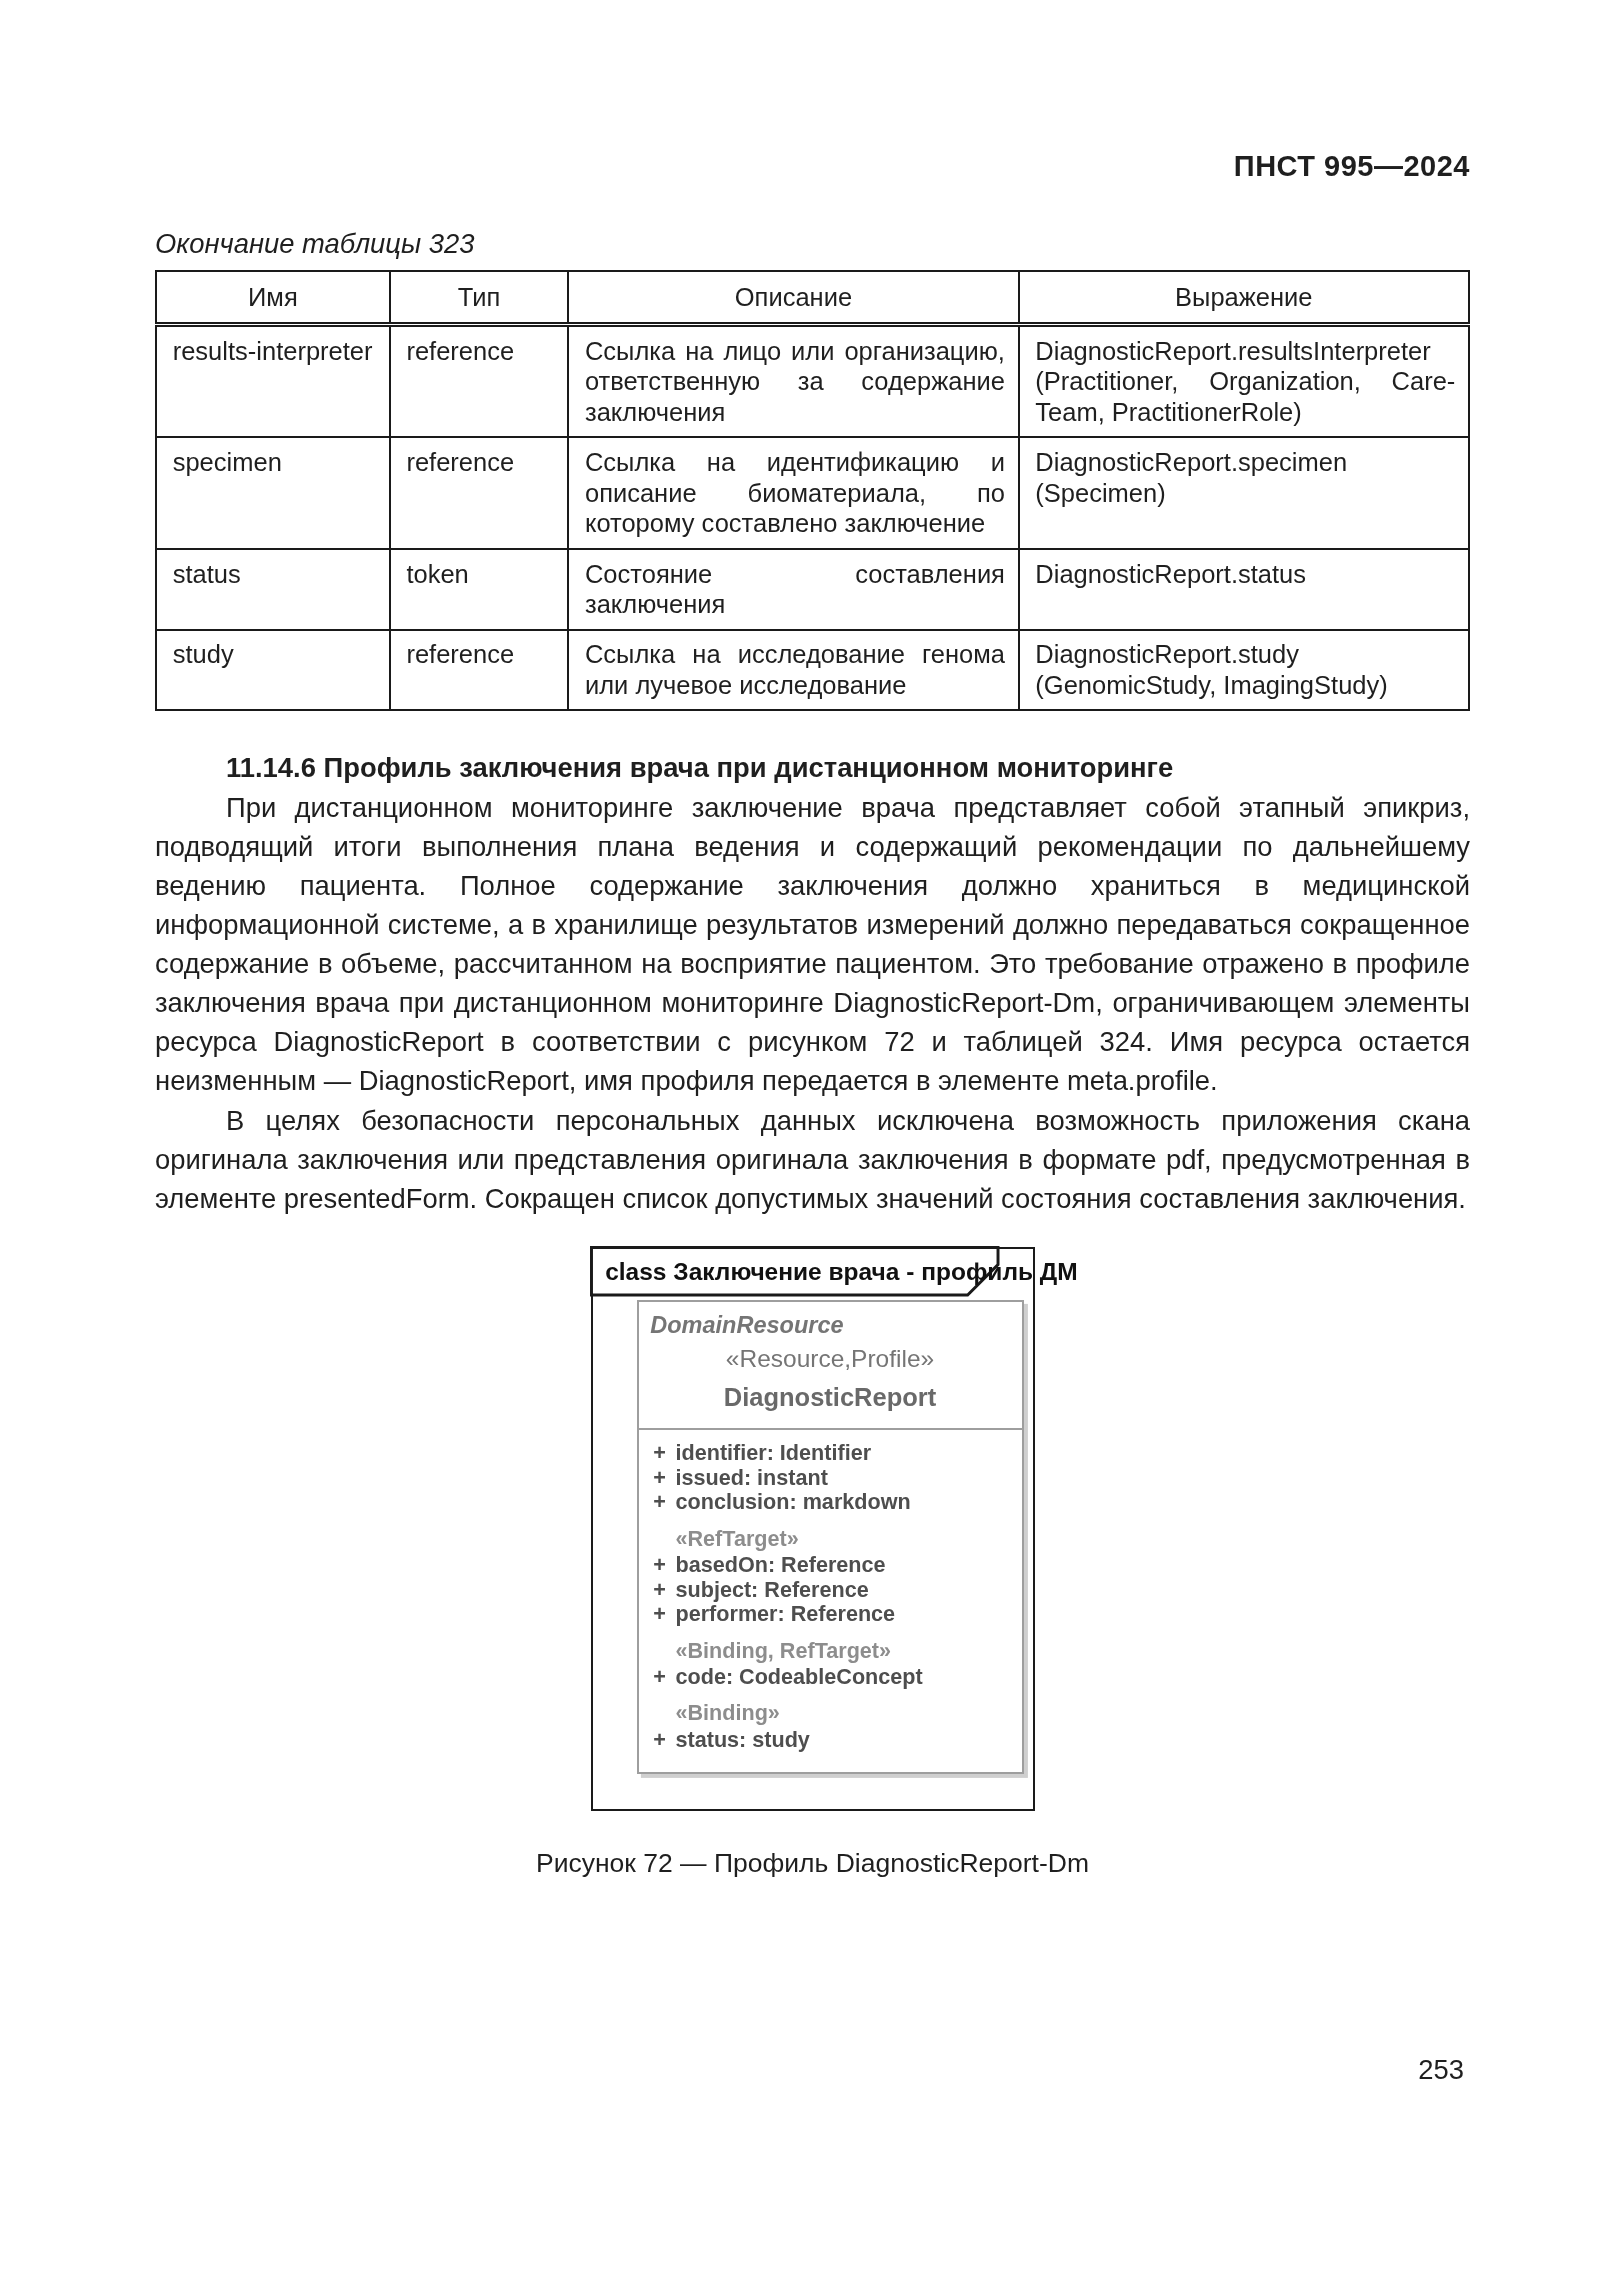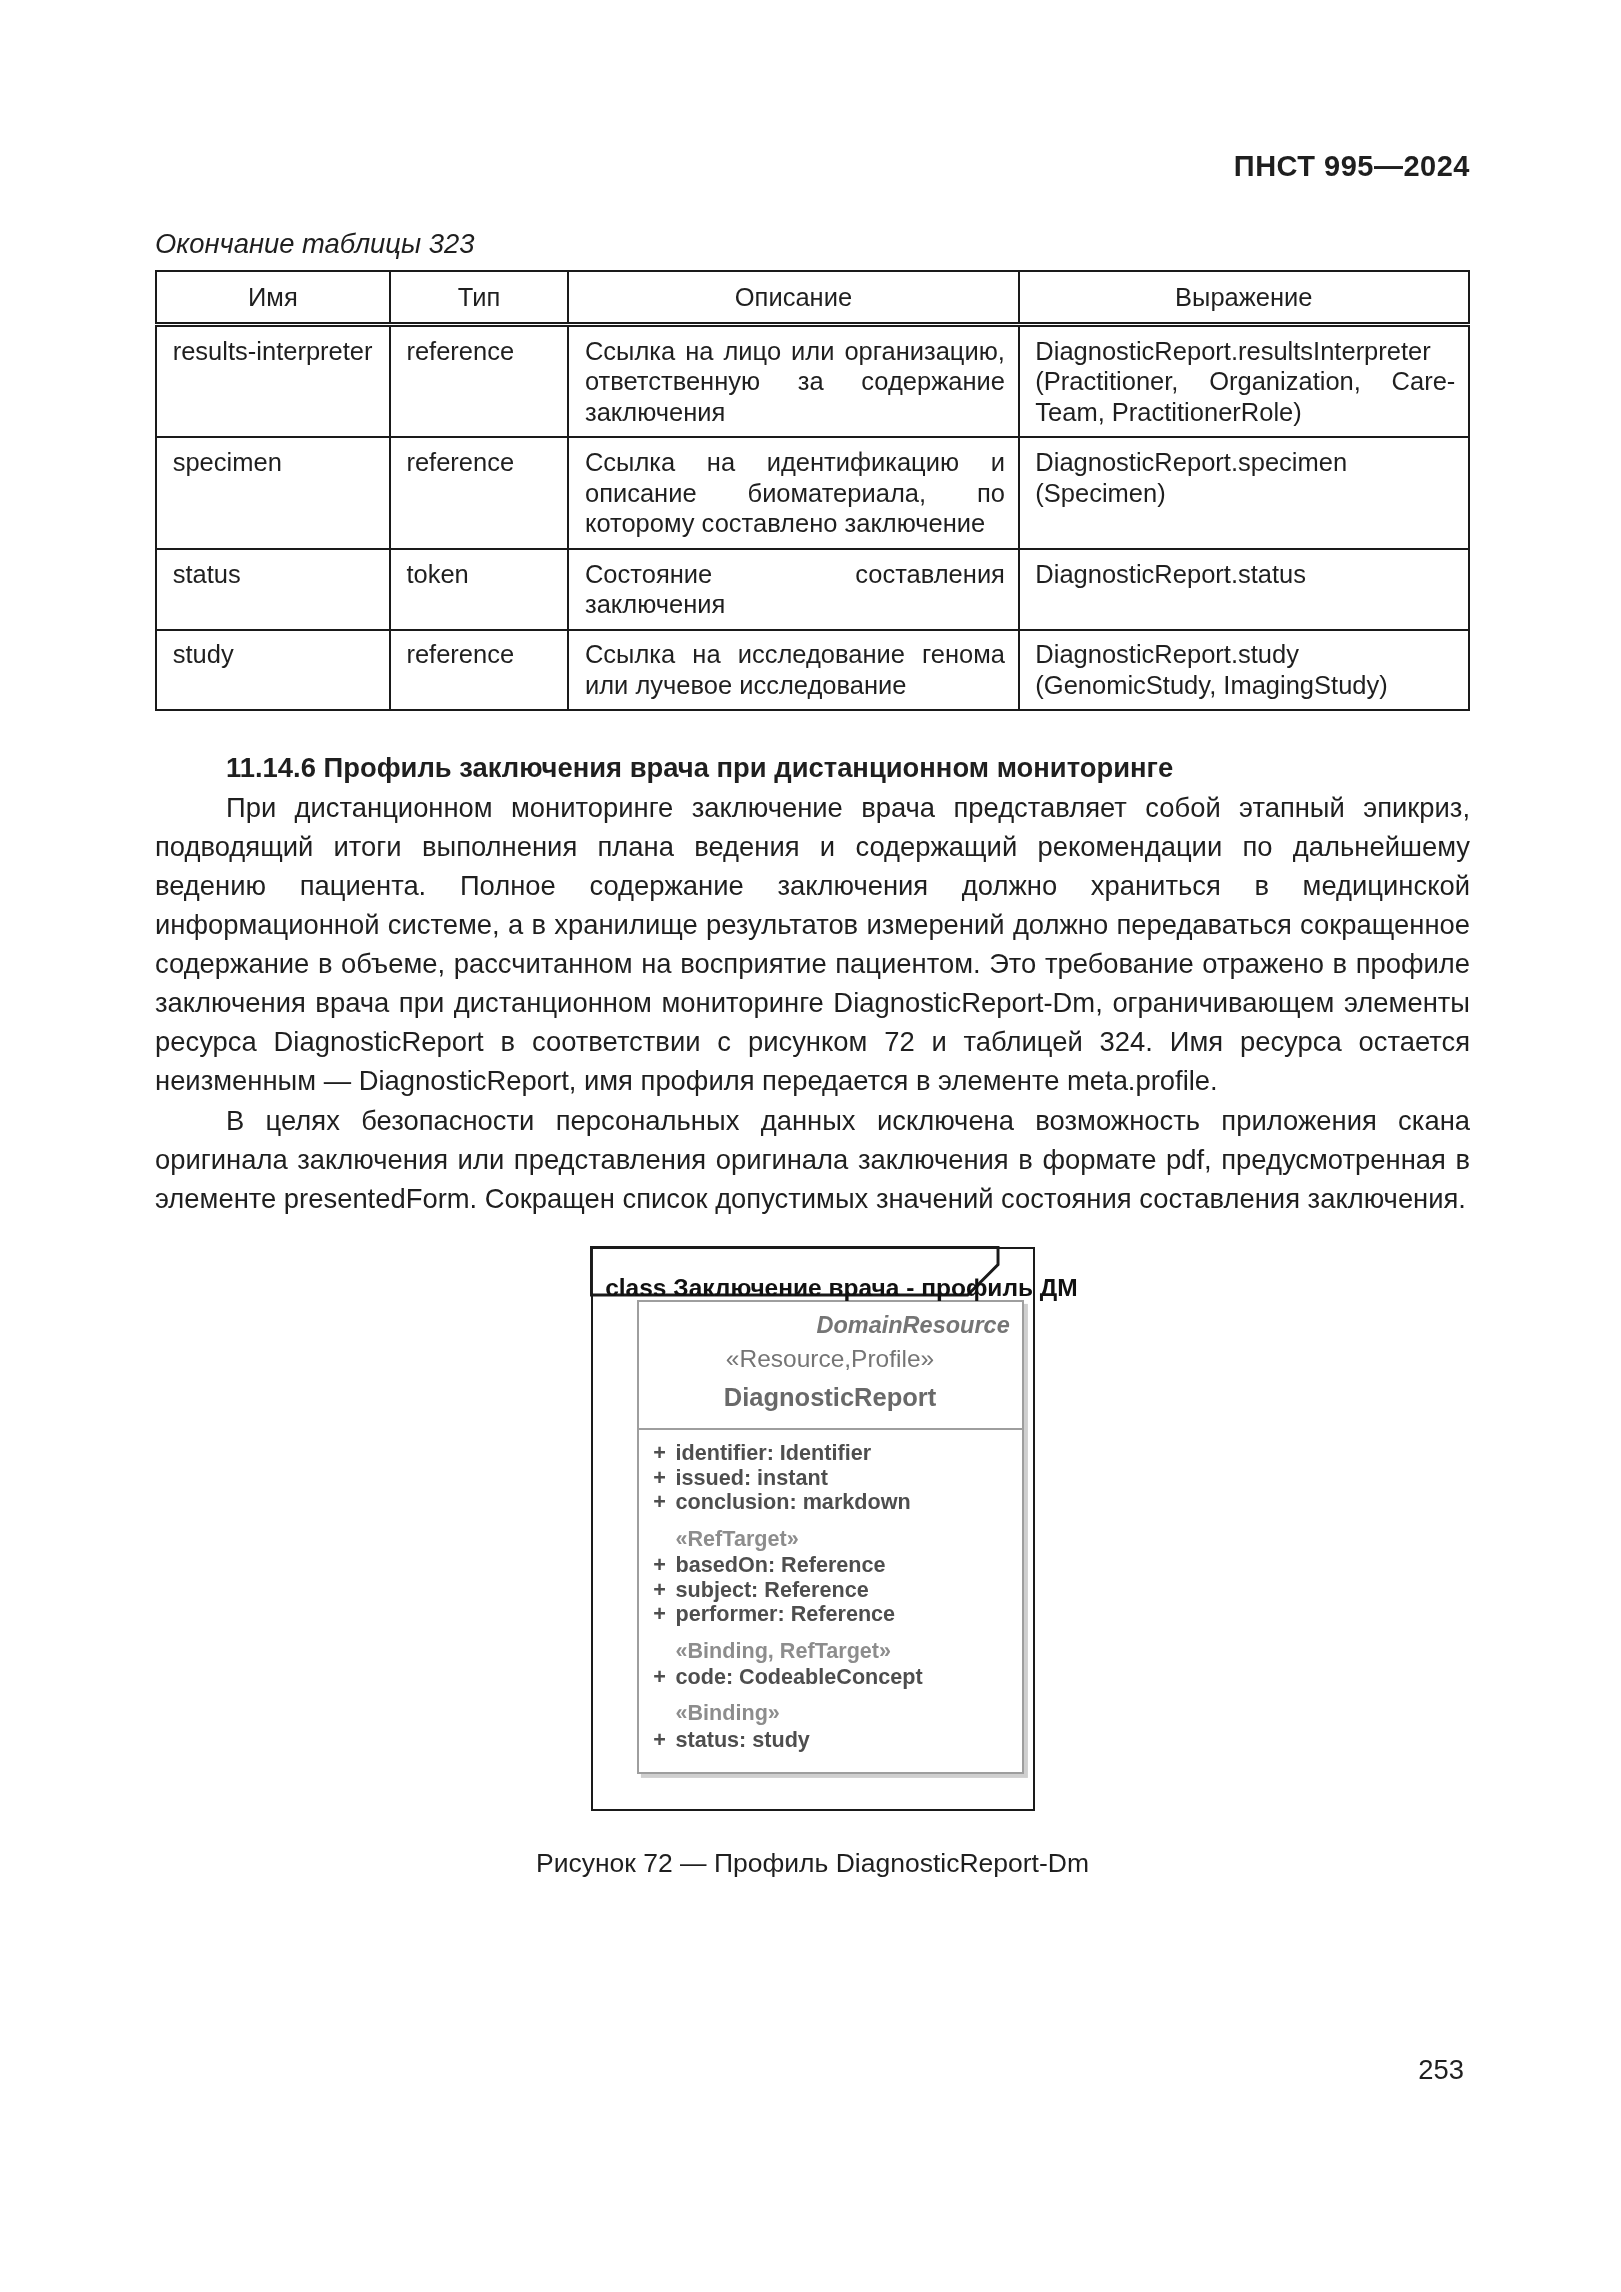--- a/index.html
+++ b/index.html
@@ -76,40 +76,40 @@
     padding:51px 0 25.5px;
     background:#fff;
   }
   .uml-tab {
     position:absolute;
     top:-2.9px; left:-2.9px;
     width:410px; height:51px;
   }
   .uml-tab-label {
     position:absolute;
-    top:25px; left:12.7px;
+    top:9px; left:12.7px;
     width:372px;
     font-weight:bold;
     font-size:24.5px;
     color:#111;
     white-space:nowrap;
   }
   .uml-class {
     width:387px;
     margin-left:44px;
     border:2px solid #9e9e9e;
     background:#fff;
     box-shadow:3.9px 3.9px 0 0 #cfcfcf;
   }
   .uml-class-head {
     border-bottom:2px solid #9e9e9e;
     padding:9.8px 11.8px 15.7px;
   }
   .uml-parent {
-    text-align:right;
+    text-align:left;
     font-style:italic;
     font-weight:bold;
     font-size:23.5px;
     color:#757575;
     margin-bottom:5.9px;
   }
   .uml-stereo-main {
     text-align:center;
     font-size:24.5px;
     color:#757575;

